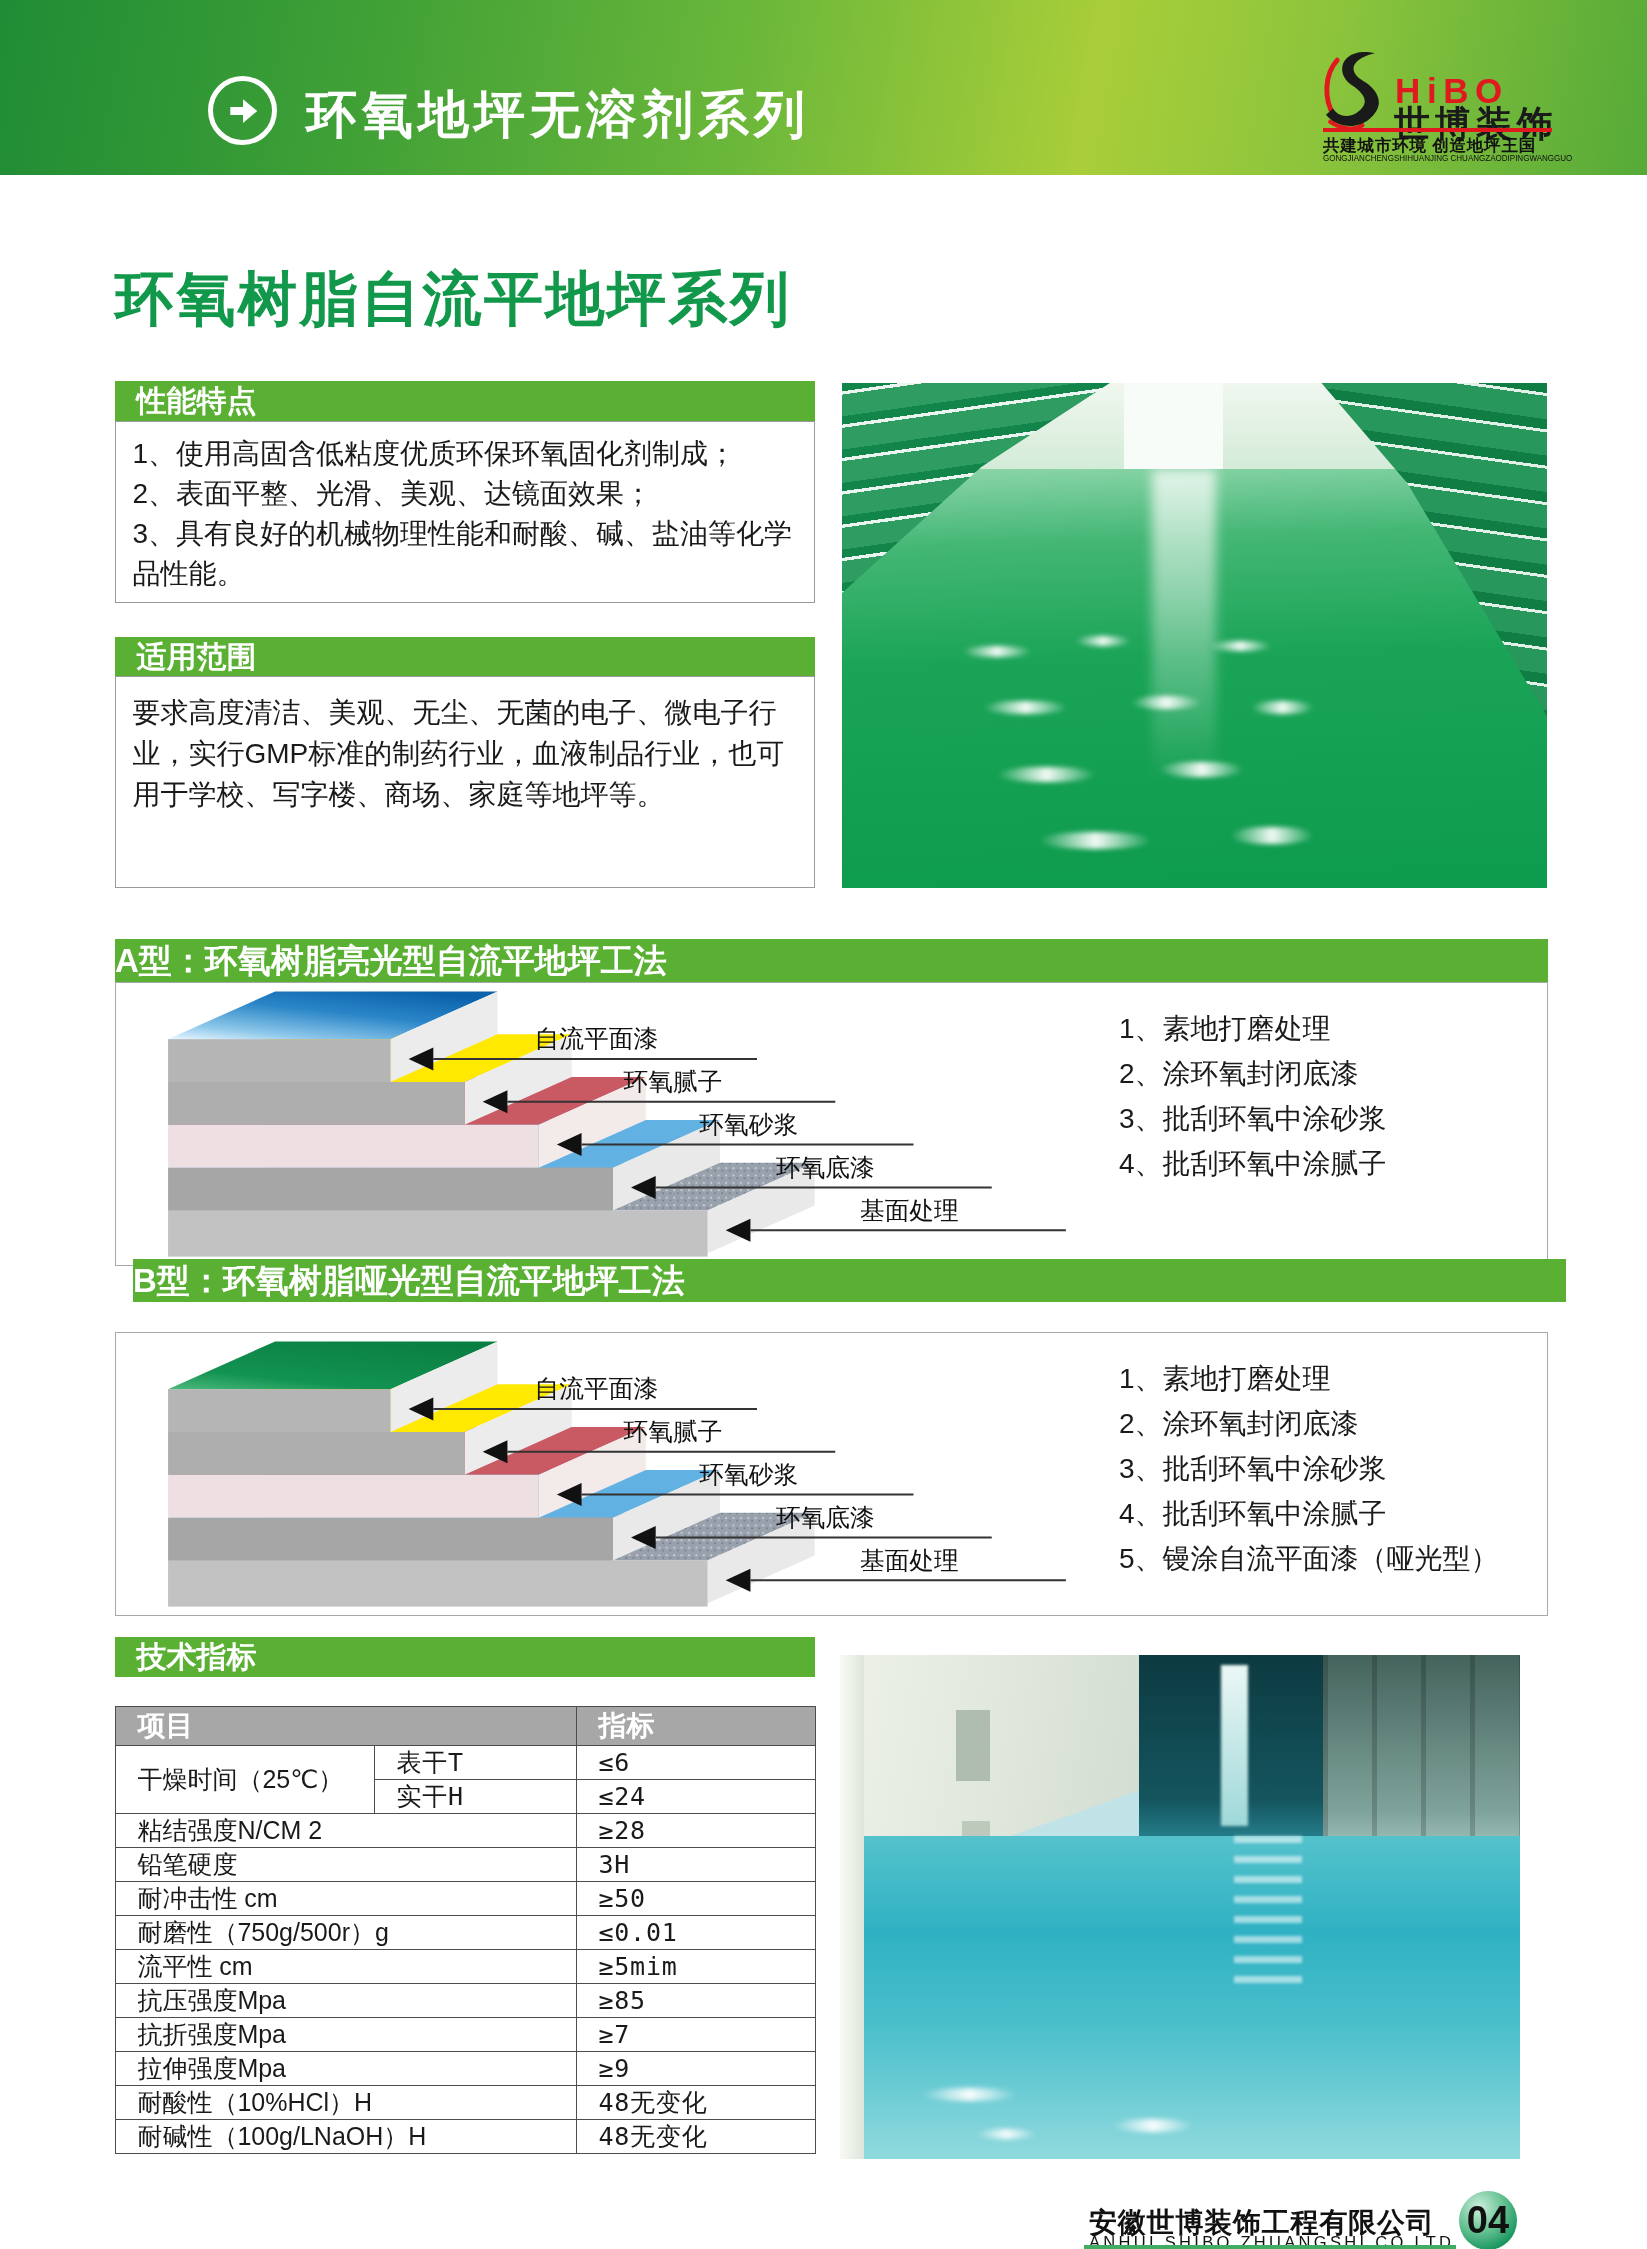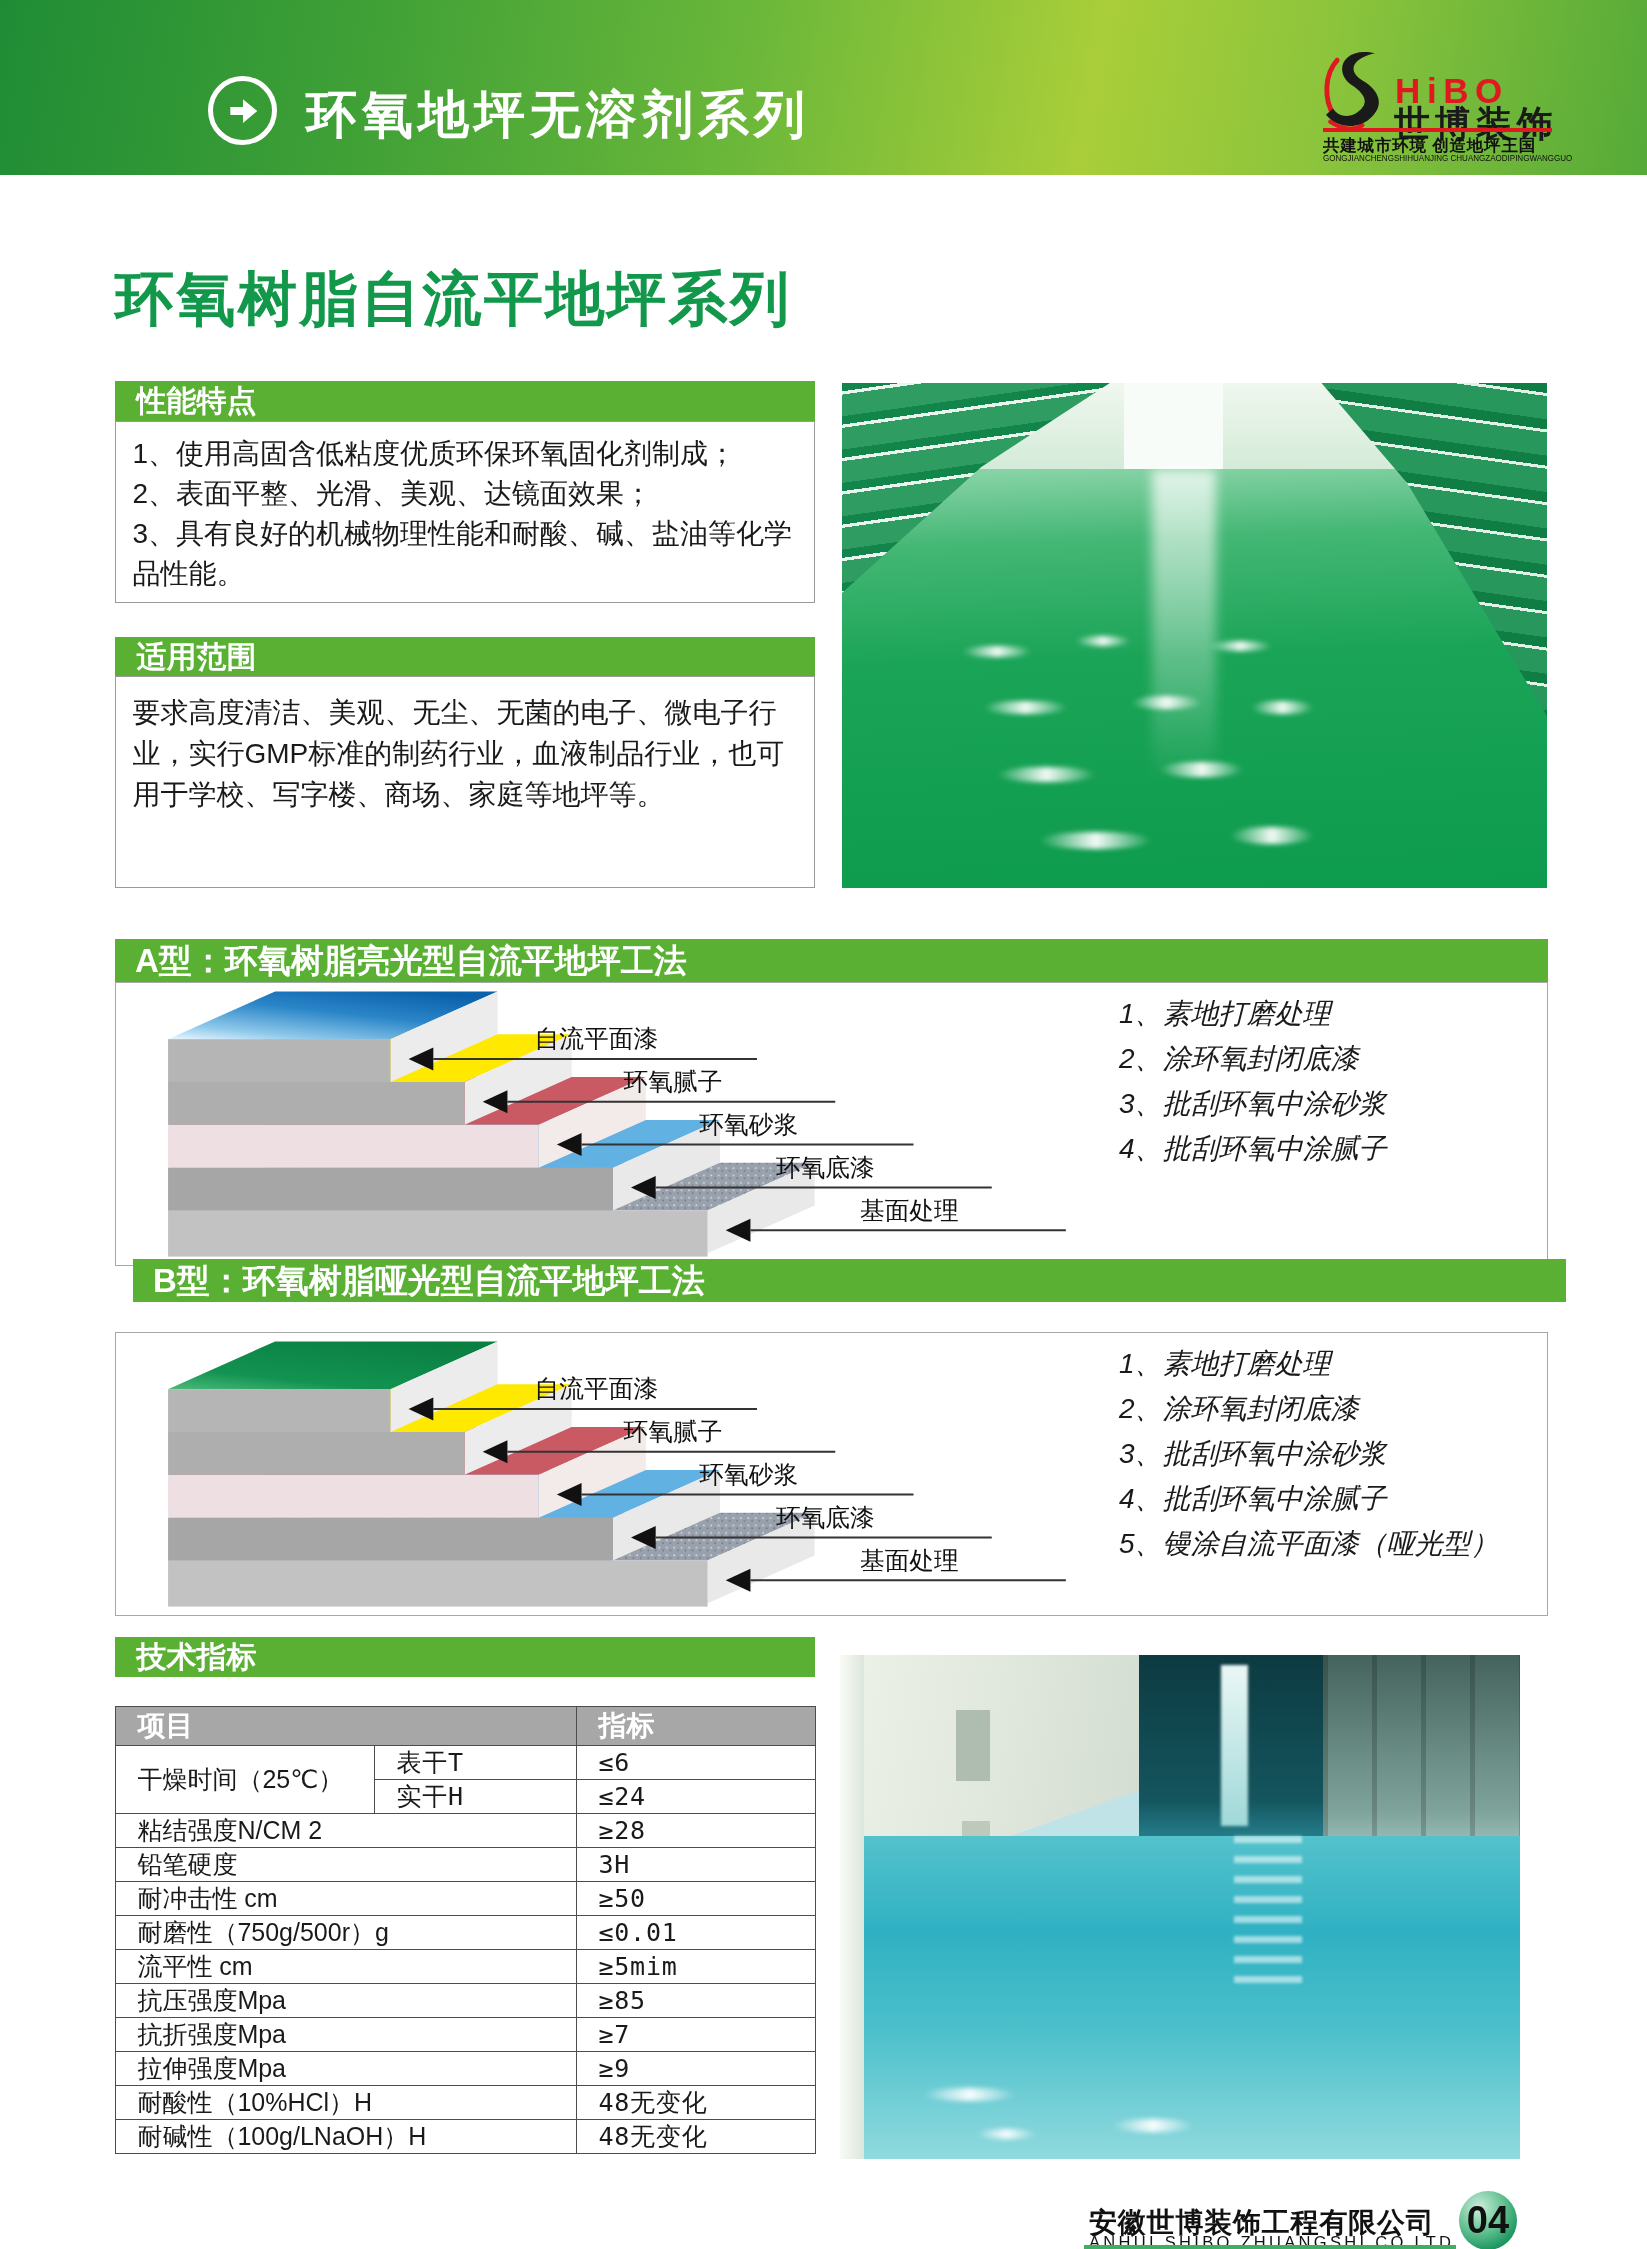--- a/index.html
+++ b/index.html
@@ -22,34 +22,34 @@
   .logo-line{left:5px;top:82px;width:229px;height:4.1px;background:#e0191f;}
   .logo-tagline{left:5px;top:89px;font-size:16.5px;font-weight:bold;color:#111;letter-spacing:0.8px;white-space:nowrap;}
   .logo-pinyin{left:5px;top:108px;font-size:8.2px;color:#111;white-space:nowrap;transform:scaleX(.98);transform-origin:left;}
 
   
   .page-title{left:115px;top:260px;font-size:59px;font-weight:bold;color:#12984a;letter-spacing:2.5px;}
 
   
   .bar{background:#5ab033;color:#fff;font-weight:bold;box-sizing:border-box;}
   .bar-small{width:700px;height:40px;font-size:30px;line-height:40px;padding-left:21.4px;}
-  .bar-wide{width:1433px;height:43px;font-size:33px;line-height:43px;padding-left:20px;}
+  .bar-wide{width:1433px;height:43px;font-size:33px;line-height:43px;}
   .txtbox{background:#fff;border:1.6px solid #9a9a9a;box-sizing:border-box;color:#1a1a1a;}
   .features-bar{left:115px;top:381px;}
   .features-box{left:115px;top:421px;width:700px;height:182px;padding:11.5px 16.5px;font-size:28px;line-height:40px;}
   .scope-bar{left:115px;top:637px;}
   .scope-box{left:115px;top:676px;width:700px;height:212px;padding:15px 16.5px;font-size:28px;line-height:41px;}
 
   
   .pa-bar{left:115px;top:939px;}
   .pa-box{left:115px;top:982px;width:1433px;height:284px;background:#fff;border:1.6px solid #a8a8a8;box-sizing:border-box;}
   .pb-bar{left:115px;top:1259px;margin-left:18px;}
   .pb-box{left:115px;top:1332px;width:1433px;height:284px;background:#fff;border:1.6px solid #a8a8a8;box-sizing:border-box;}
   .layer-svg{position:absolute;left:15px;top:5px;width:939px;height:272px;}
-  .steps{position:absolute;left:1003px;top:8px;width:420px;font-style:italic;}
+  .steps{position:absolute;left:1003px;top:23px;width:420px;}
   .step{height:45px;font-size:28px;color:#1a1a1a;line-height:45px;white-space:nowrap;}
   .diagram-label{font-size:30px;fill:#111;}
 
   
   .specs-bar{left:115px;top:1637px;}
   .specs-table{left:115px;top:1706px;width:700px;border-collapse:collapse;table-layout:fixed;
     font-size:25px;color:#1a1a1a;}
   .specs-table th,.specs-table td{border:1.6px solid #4c4c4c;height:33px;padding:0 0 0 21.4px;
     text-align:left;vertical-align:middle;box-sizing:border-box;overflow:hidden;white-space:nowrap;}
   .specs-table th{background:#a7a7a7;color:#fff;font-size:28px;font-weight:bold;margin-left:18px;}

